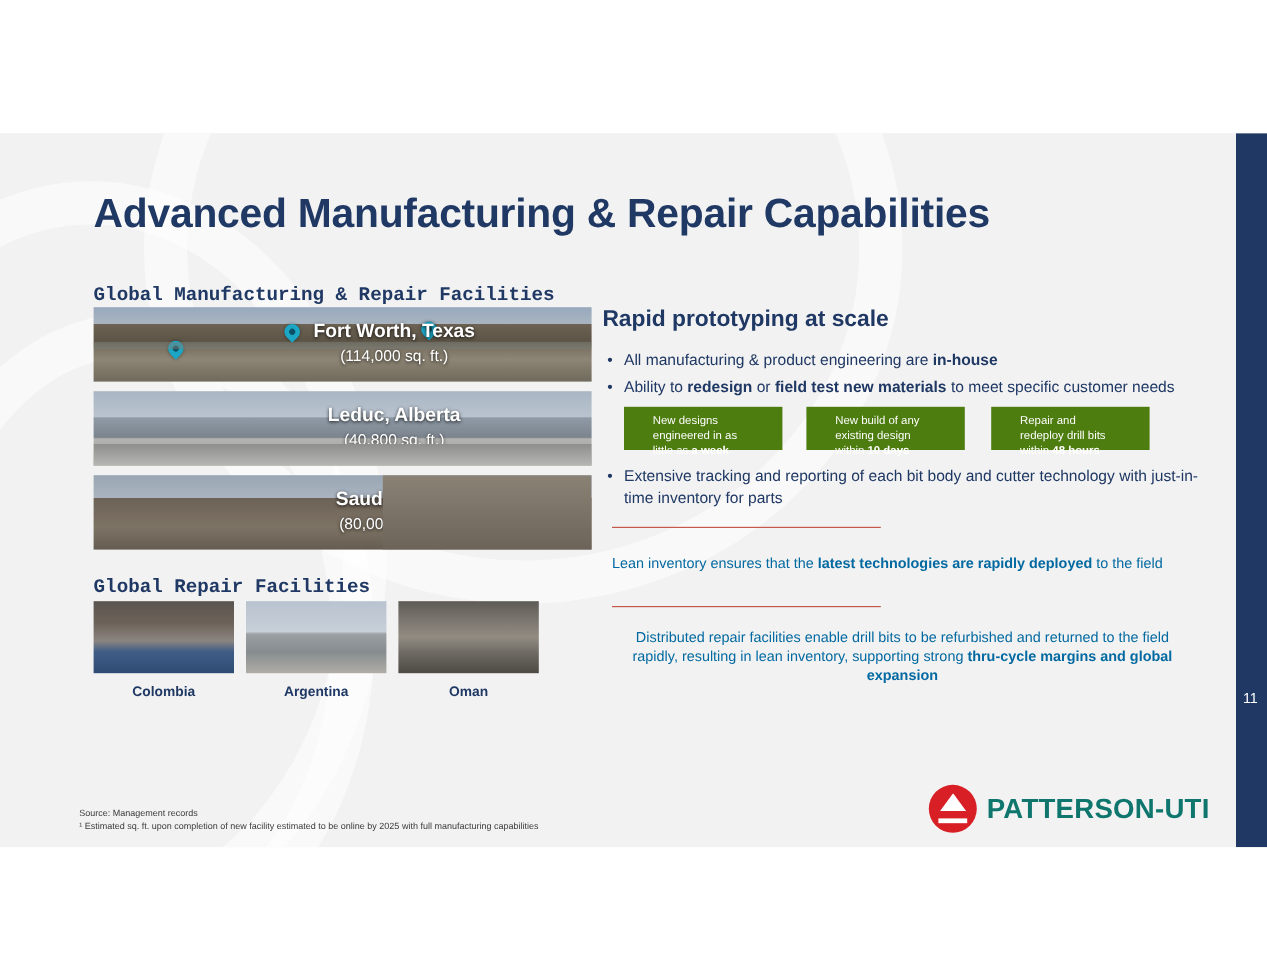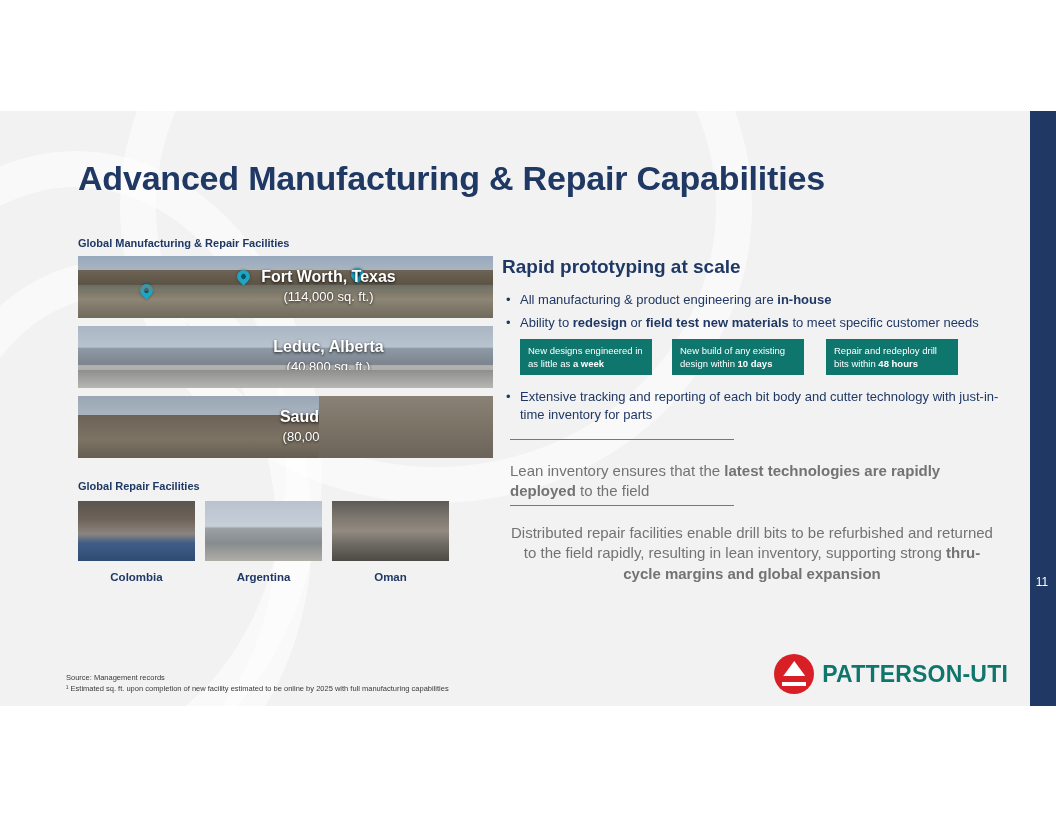--- a/index.html
+++ b/index.html
@@ -60,23 +60,24 @@
     position: absolute;
     left: 78px;
     top: 48px;
     font-size: 34px;
     font-weight: bold;
     color: #1f3864;
     letter-spacing: -0.2px;
   }
   .section-label {
     position: absolute;
-    font-size: 11px;
-    font-weight: bold;
-    color: #1f3864;
+    font-size: 16px;
+    font-weight: bold;
+    color: #1f3864;
+    font-family: Liberation Mono, monospace;
   }
   .lbl-mfg { left: 78px; top: 126px; }
   .lbl-repair { left: 78px; top: 369px; }
 
   
   .photo-card {
     position: absolute;
     left: 78px;
     width: 372px;
     height: 62px;
@@ -198,47 +199,47 @@
     top: 0;
   }
   .b1 { top: 180px; }
   .b2 { top: 203px; }
   .b3 { top: 277px; }
 
   .chip {
     position: absolute;
     top: 228px;
     height: 36px;
-    background: #0f766e;
+    background: #4d7c0f;
     color: #ffffff;
     font-size: 9.5px;
     line-height: 1.32;
-    padding: 6px 8px;
+    padding: 6px 24px;
     box-sizing: border-box;
   }
   .chip-1 { left: 520px; width: 132px; }
   .chip-2 { left: 672px; width: 132px; }
   .chip-3 { left: 826px; width: 132px; }
 
   .rule {
     position: absolute;
     left: 510px;
     width: 224px;
     height: 1px;
     background: #c45a4e;
   }
   .rule-1 { top: 328px; }
   .rule-2 { top: 394px; }
 
   .para {
     position: absolute;
     left: 510px;
     width: 484px;
-    font-size: 15px;
-    color: #737373;
+    font-size: 12px;
+    color: #0369a1;
     line-height: 1.35;
   }
   .p1 { top: 350px; }
   .p2 { top: 412px; text-align: center; }
 
   
   .source {
     position: absolute;
     left: 66px;
     top: 561px;

